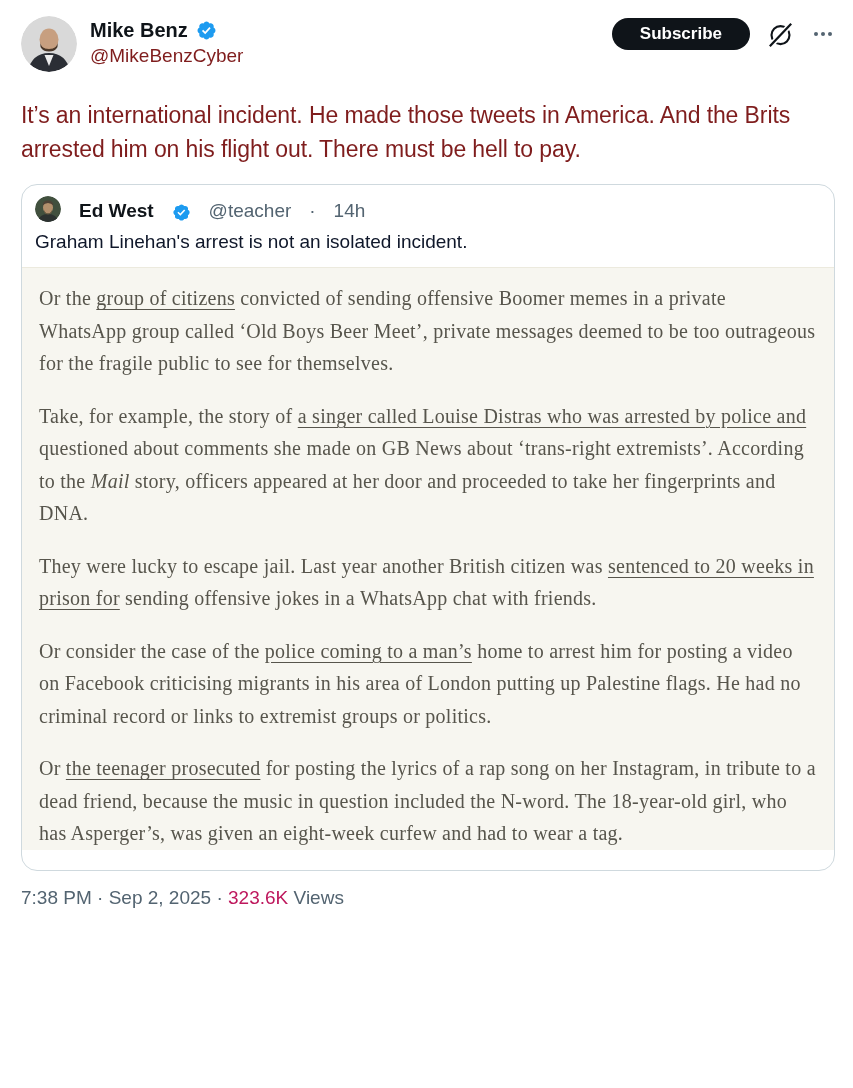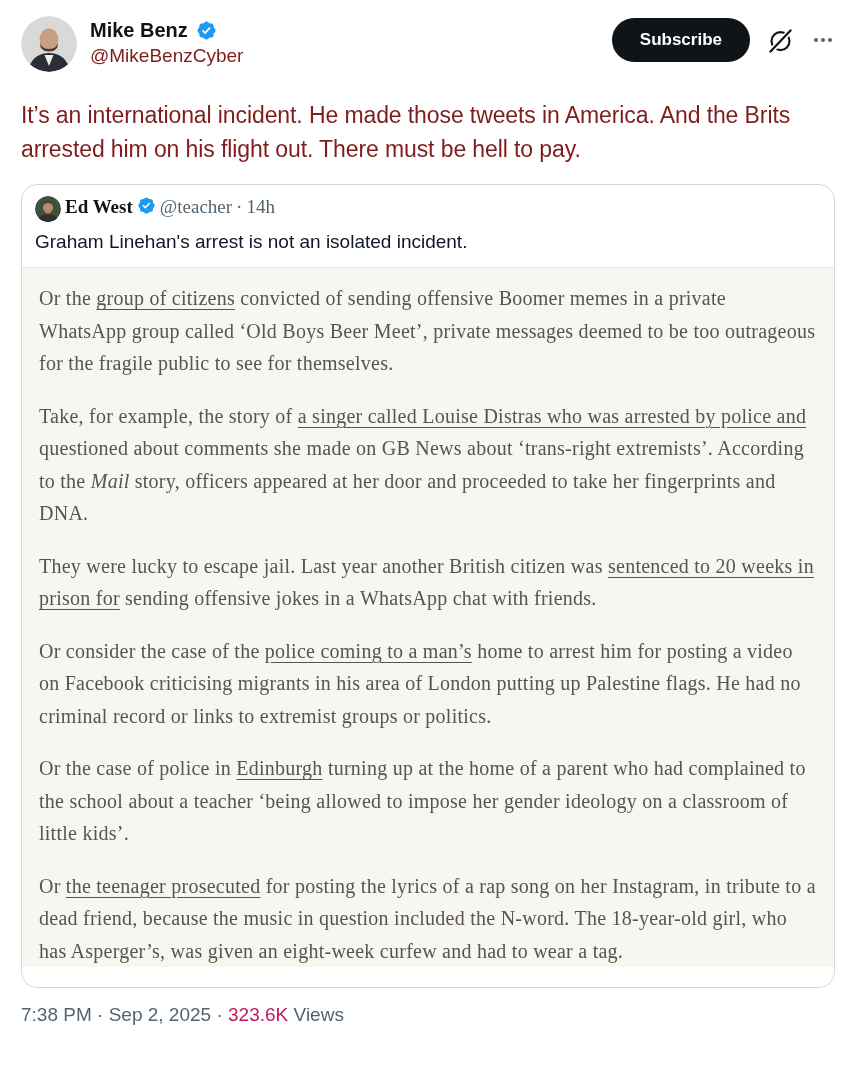--- a/index.html
+++ b/index.html
@@ -28,21 +28,21 @@
   .display-name { font-size: 20px; font-weight: 700; line-height: 25px; cursor: pointer; }
   .badge { display: inline-flex; width: 21px; height: 21px; }
   .badge svg { width: 100%; height: 100%; }
   .handle { font-size: 19px; color: #7f1d1d; line-height: 25px; cursor: pointer; }
 
   .header-actions { display: flex; align-items: center; gap: 17px; padding-top: 2px; }
   .subscribe {
     background: #0f1419; color: #ffffff; border: none; cursor: pointer;
     font-family: "Liberation Sans", sans-serif;
     font-size: 17px; font-weight: 700;
-    height: 44px; padding: 0 28px; border-radius: 22px;
+    height: 32px; padding: 0 28px; border-radius: 22px;
   }
   .icon-btn { background: none; border: none; cursor: pointer; display: inline-flex; padding: 0; }
   .grok-btn svg { width: 27px; height: 27px; }
   .more-btn svg { width: 24px; height: 24px; }
 
   
   .tweet-text {
     margin-top: 26px;
     font-size: 23px; line-height: 34px; color: #7f1d1d;
     letter-spacing: -0.1px;
@@ -51,23 +51,22 @@
   
   .quote-card {
     margin-top: 18px;
     border: 1px solid #cfd9de;
     border-radius: 16px;
     overflow: hidden;
     cursor: pointer;
     background: #ffffff;
   }
   .quote-header {
-    display: flex; align-items: flex-start; gap: 4px;
+    display: flex; align-items: flex-end; gap: 18px;
     padding: 11px 12px 0 13px;
-    font-family: Liberation Serif, serif;
   }
   .q-name { font-size: 19px; font-weight: 700; }
   .badge-sm { display: inline-flex; width: 19px; height: 19px; }
   .badge-sm svg { width: 100%; height: 100%; }
   .q-muted { font-size: 19px; color: #536471; }
   .quote-text {
     padding: 0 13px;
     margin-top: 7px; margin-bottom: 13px;
     font-size: 19px; line-height: 25px; color: #0f172a;
   }
@@ -178,21 +177,20 @@
       <span class="q-muted">·</span>
       <span class="q-muted">14h</span>
     </div>
     <div class="quote-text">Graham Linehan's arrest is not an isolated incident.</div>
     <div class="article-image">
       <div id="article-text">
           <p><span>Or the </span><span class="art-link">group of citizens</span><span> convicted of sending offensive Boomer memes in a private WhatsApp group called ‘Old Boys Beer Meet’, private messages deemed to be too outrageous for the fragile public to see for themselves.</span></p>
           <p><span>Take, for example, the story of </span><span class="art-link">a singer called Louise Distras who was arrested by police and</span><span> questioned about comments she made on GB News about ‘trans-right extremists’. According to the </span><span class="art-italic">Mail</span><span> story, officers appeared at her door and proceeded to take her fingerprints and DNA.</span></p>
           <p><span>They were lucky to escape jail. Last year another British citizen was </span><span class="art-link">sentenced to 20 weeks in prison for</span><span> sending offensive jokes in a WhatsApp chat with friends.</span></p>
           <p><span>Or consider the case of the </span><span class="art-link">police coming to a man’s</span><span> home to arrest him for posting a video on Facebook criticising migrants in his area of London putting up Palestine flags. He had no criminal record or links to extremist groups or politics.</span></p>
-          <p><span>Or the case of police in </span><span class="art-link">Edinburgh</span><span> turning up at the home of a parent who had complained to the school about a teacher ‘being allowed to impose her gender ideology on a classroom of little kids’.</span></p>
           <p><span>Or </span><span class="art-link">the teenager prosecuted</span><span> for posting the lyrics of a rap song on her Instagram, in tribute to a dead friend, because the music in question included the N-word. The 18-year-old girl, who has Asperger’s, was given an eight-week curfew and had to wear a tag.</span></p>
         </div>
     </div>
   </div>
 
   <div class="footer">
     <span>7:38 PM</span>
     <span>·</span>
     <span>Sep 2, 2025</span>
     <span>·</span>

